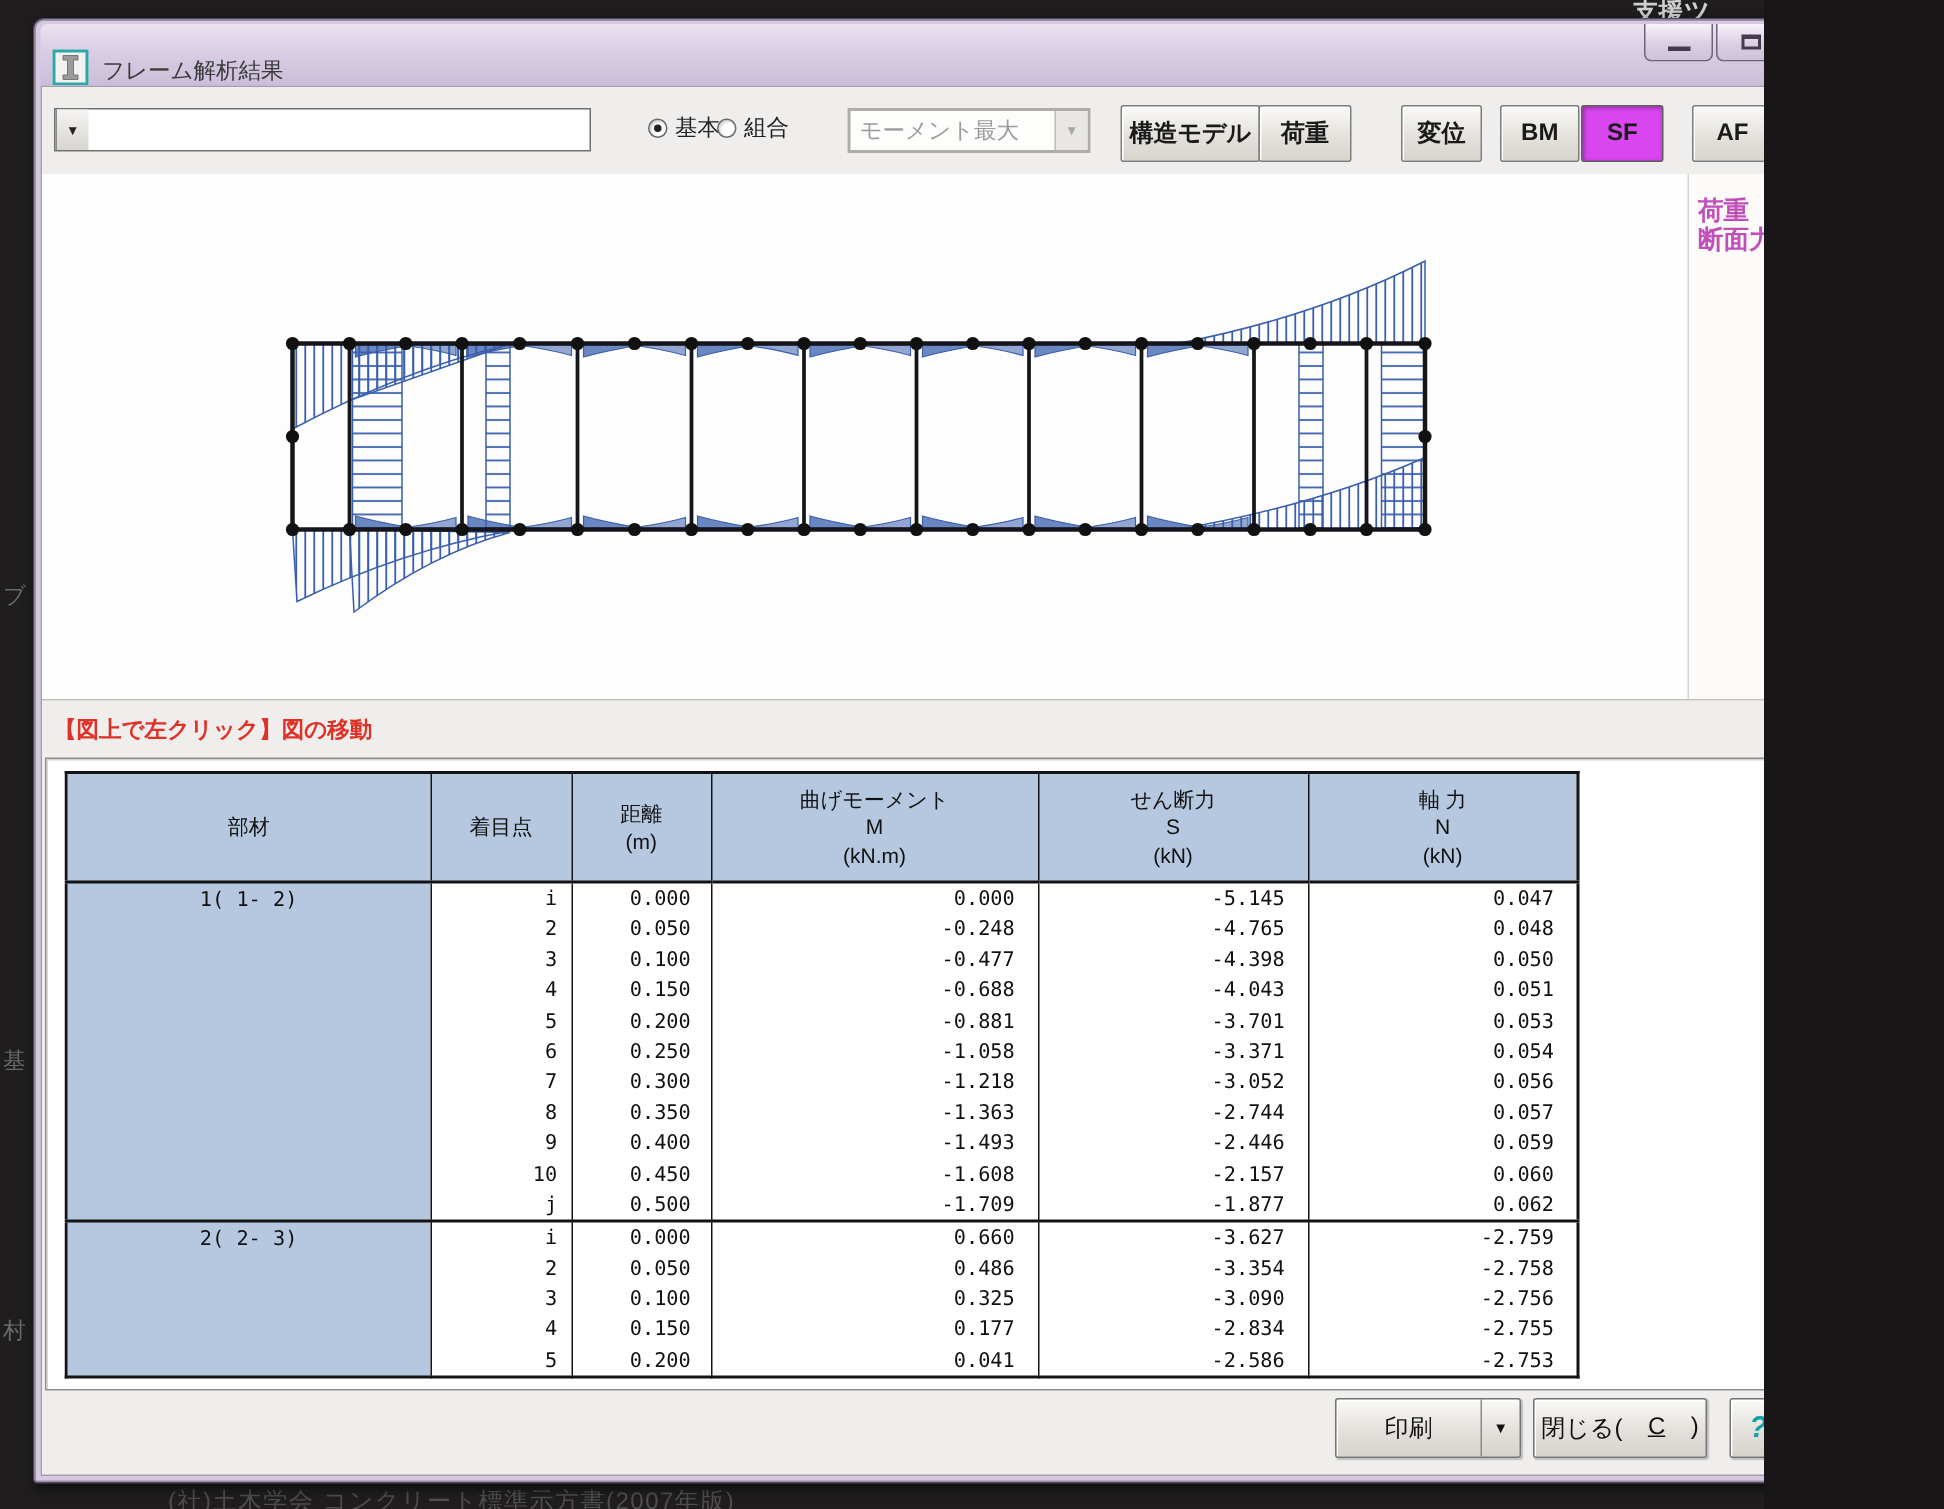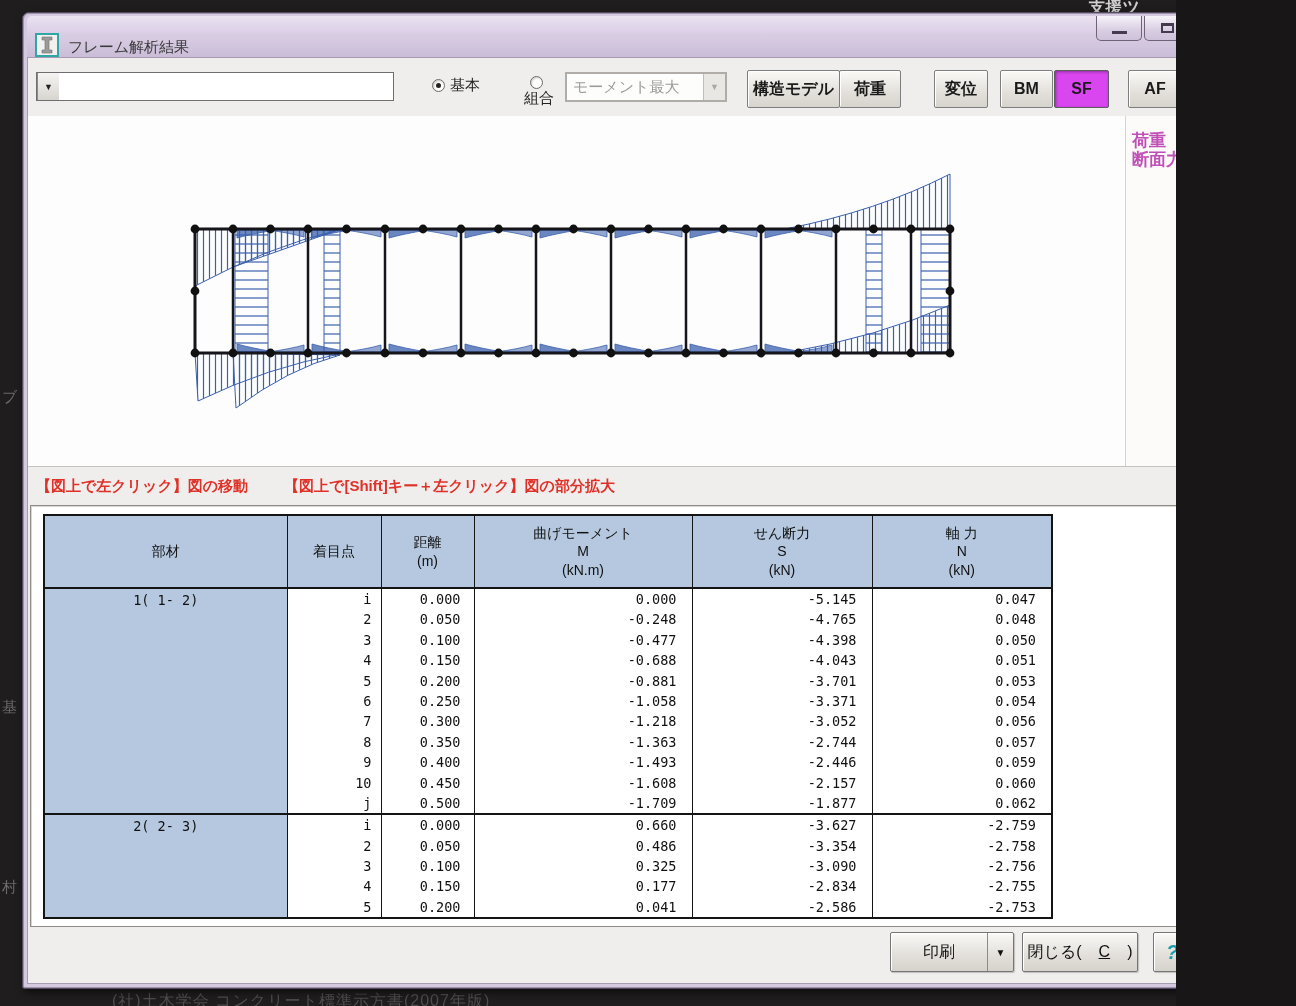--- a/index.html
+++ b/index.html
@@ -162,21 +162,21 @@
     <div class="client">
 
       <div class="toolbar">
         <div class="combo">
           <span class="arrow">▼</span>
         </div>
         <div class="radio sel" style="left:404px;">
           <span class="rc"></span>
           <span>基本</span>
         </div>
-        <div class="radio" style="left:496px;flex-direction:column;">
+        <div class="radio" style="left:450px;">
           <span class="rc"></span>
           <span>組合</span>
         </div>
         <div class="combo disabled">
           <span class="val">モーメント最大</span>
           <span class="arrow">▼</span>
         </div>
         <div class="tbtn" style="left:719px;width:93px;">構造モデル</div>
         <div class="tbtn" style="left:811px;width:62px;">荷重</div>
         <div class="tbtn" style="left:906px;width:54px;">変位</div>
@@ -318,21 +318,20 @@
             <div class="ticks r"></div>
             <div class="groove"></div>
             <div class="thumb"></div>
           </div>
           <div class="sc-large">大</div>
         </div>
       </div>
 
       <div class="hints">
         <span>【図上で左クリック】図の移動</span>
-        <span>【図上で[Shift]キー＋左クリック】図の部分拡大</span>
       </div>
 
       <div class="tablepanel">
         <div class="tablewrap">
           <table class="res">
             <colgroup>
               <col style="width:243px">
                 <col style="width:94px">
                 <col style="width:93px">
               <col style="width:218px">

